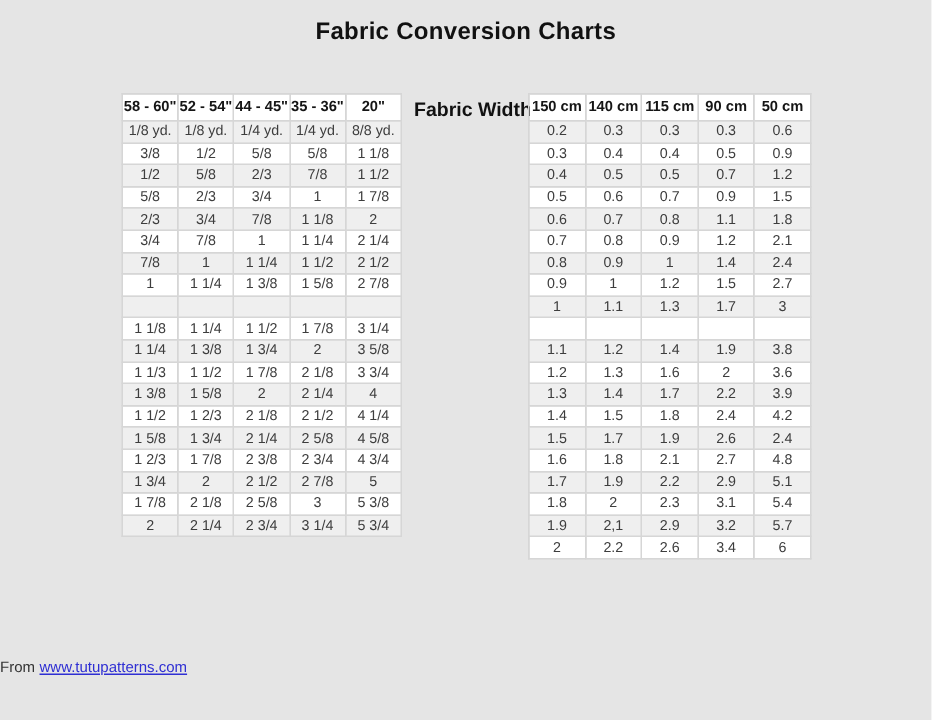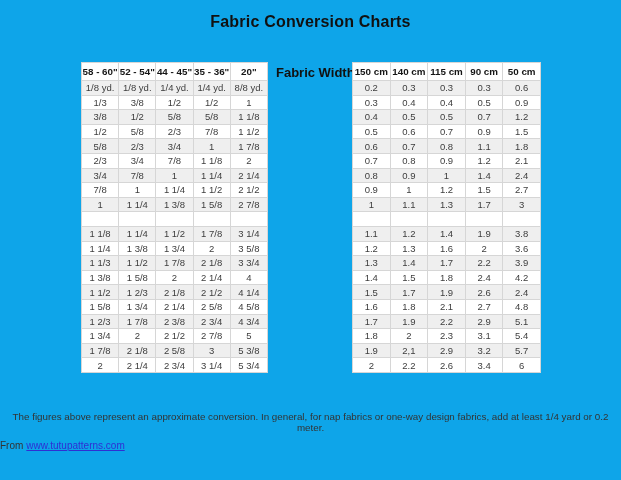--- a/index.html
+++ b/index.html
@@ -5,21 +5,21 @@
   html, body {
     margin: 0;
     padding: 0;
     background: #ffffff;
     font-family: "Liberation Sans", "DejaVu Sans", sans-serif;
   }
   .page {
     position: relative;
     width: 621px;
     height: 480px;
-    background: #0ea5e9;
+    background: #e5e5e5;
     overflow: hidden;
   }
   .page-title {
     position: absolute;
     top: 13px;
     left: 0;
     width: 621px;
     text-align: center;
     font-size: 16px;
     font-weight: bold;
@@ -112,27 +112,20 @@
       </thead>
     <tbody>
         <tr>
           <td>1/8 yd.</td>
           <td>1/8 yd.</td>
           <td>1/4 yd.</td>
           <td>1/4 yd.</td>
           <td>8/8 yd.</td>
         </tr>
         <tr>
-          <td>1/3</td>
-          <td>3/8</td>
-          <td>1/2</td>
-          <td>1/2</td>
-          <td>1</td>
-        </tr>
-        <tr>
           <td>3/8</td>
           <td>1/2</td>
           <td>5/8</td>
           <td>5/8</td>
           <td>1 1/8</td>
         </tr>
         <tr>
           <td>1/2</td>
           <td>5/8</td>
           <td>2/3</td>
@@ -403,19 +396,18 @@
         <tr>
           <td>2</td>
           <td>2.2</td>
           <td>2.6</td>
           <td>3.4</td>
           <td>6</td>
         </tr>
       </tbody>
   </table>
 
-  <div class="conversion-note">The figures above represent an approximate conversion. In general, for nap fabrics or one-way design fabrics, add at least 1/4 yard or 0.2 meter.</div>
 
   <div class="source-line">
     <span class="prefix">From</span><span class="source-link">www.tutupatterns.com</span>
   </div>
 
 </div>
 
 </body></html>

